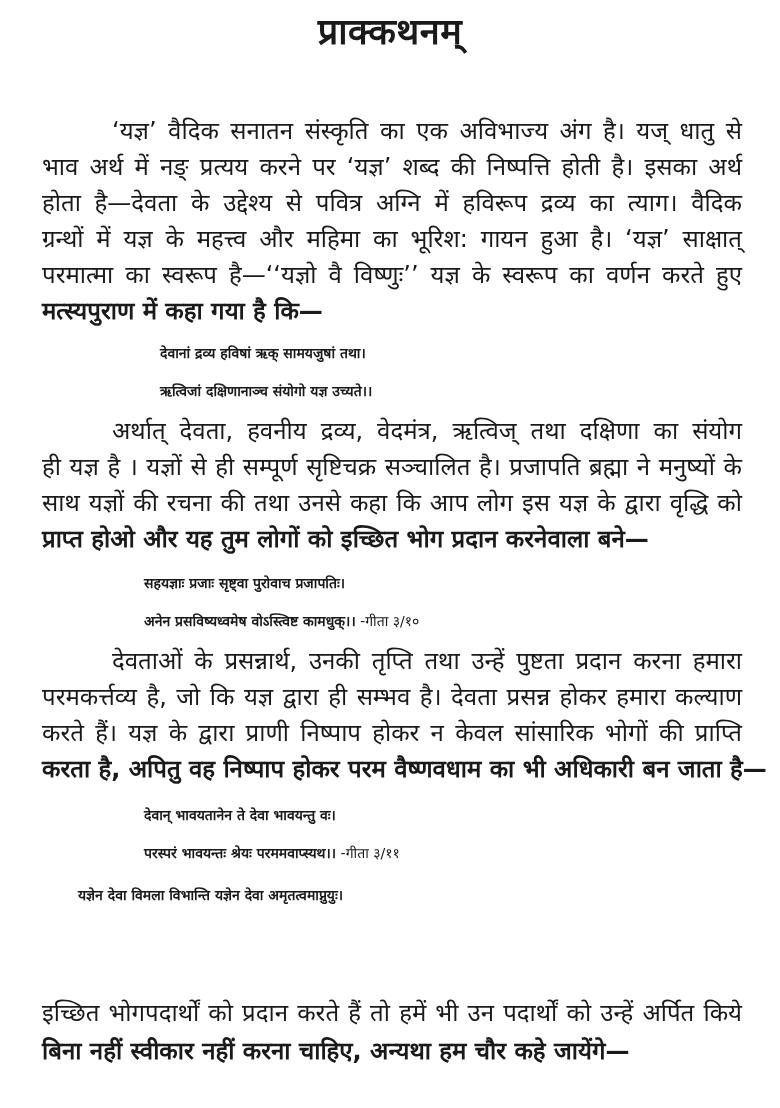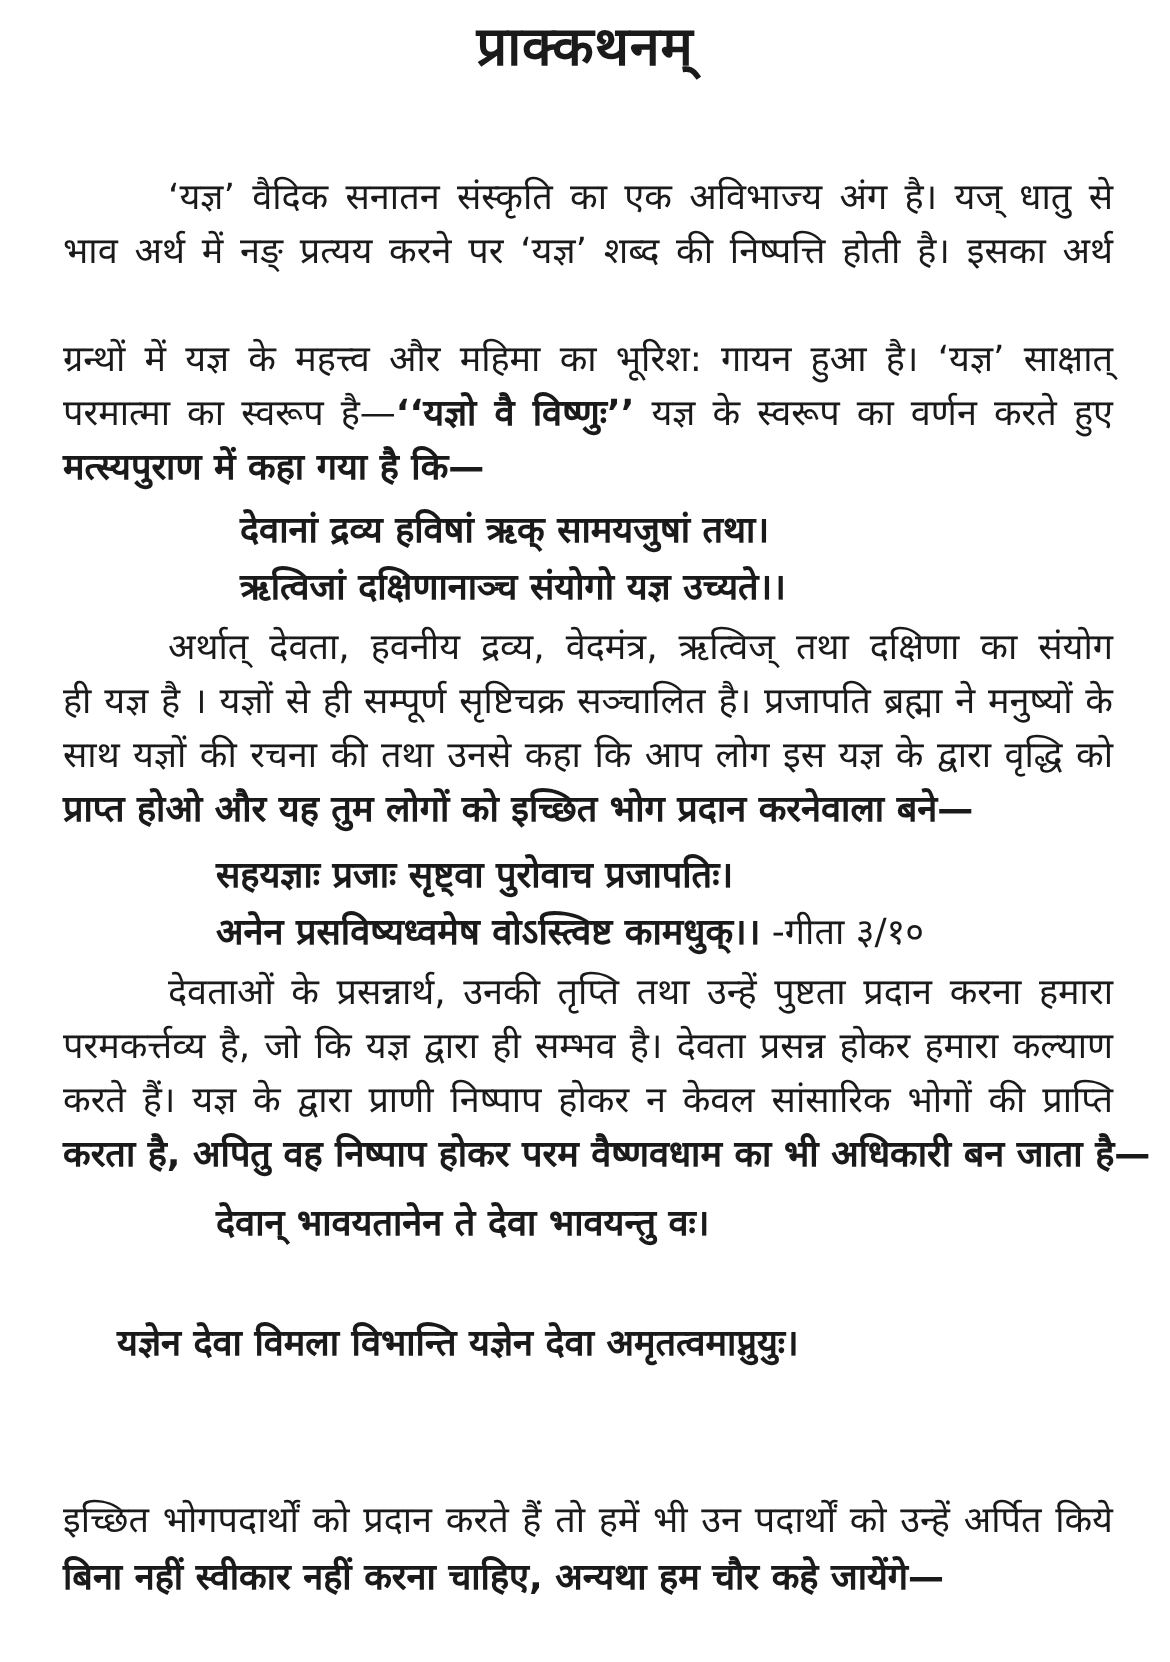--- a/index.html
+++ b/index.html
@@ -15,33 +15,34 @@
     text-align: center; font-size: 36px; font-weight: bold; line-height: 60px;
     letter-spacing: 0.5px;
   }
   .line {
     position: absolute; white-space: nowrap;
     font-size: 24px; line-height: 38px;
   }
   .prose { left: 42px; width: 700px; text-align: justify; text-align-last: justify; }
   .prose.first { left: 112px; width: 630px; }
   .prose.last { text-align-last: left; font-weight: bold; }
-  .verse { font-weight: bold; font-size: 24px; }
+  .verse { font-weight: bold; font-size: 14px; }
   .ref { font-weight: normal; }
-  b { font-weight: bold; }
+  b { font-weight: normal; }
 </style>
 </head>
 <body>
 
 <div class="page">
 
   <div class="title">प्राक्कथनम्</div>
 
   <div class="line prose first" style="top:112px">‘यज्ञ’ वैदिक सनातन संस्कृति का एक अविभाज्य अंग है। यज् धातु से</div>
   <div class="line prose" style="top:148px">भाव अर्थ में नङ् प्रत्यय करने पर ‘यज्ञ’ शब्द की निष्पत्ति होती है। इसका अर्थ</div>
+  <div class="line prose" style="top:184px">होता है—देवता के उद्देश्य से पवित्र अग्नि में हविरूप द्रव्य का त्याग। वैदिक</div>
   <div class="line prose" style="top:220px">ग्रन्थों में यज्ञ के महत्त्व और महिमा का भूरिश: गायन हुआ है। ‘यज्ञ’ साक्षात्</div>
   <div class="line prose" style="top:256px"><span>परमात्मा का स्वरूप है—</span><b>‘‘यज्ञो वै विष्णुः’’</b><span> यज्ञ के स्वरूप का वर्णन करते हुए</span></div>
   <div class="line prose last" style="top:292px">मत्स्यपुराण में कहा गया है कि—</div>
 
   <div class="line verse" style="top:334px; left:160px">देवानां द्रव्य हविषां ऋक् सामयजुषां तथा।</div>
   <div class="line verse" style="top:372px; left:160px">ऋत्विजां दक्षिणानाञ्च संयोगो यज्ञ उच्यते।।</div>
 
   <div class="line prose first" style="top:412px">अर्थात् देवता, हवनीय द्रव्य, वेदमंत्र, ऋत्विज् तथा दक्षिणा का संयोग</div>
   <div class="line prose" style="top:448px">ही यज्ञ है । यज्ञों से ही सम्पूर्ण सृष्टिचक्र सञ्चालित है। प्रजापति ब्रह्मा ने मनुष्यों के</div>
   <div class="line prose" style="top:484px">साथ यज्ञों की रचना की तथा उनसे कहा कि आप लोग इस यज्ञ के द्वारा वृद्धि को</div>
@@ -49,19 +50,20 @@
 
   <div class="line verse" style="top:564px; left:144px">सहयज्ञाः प्रजाः सृष्ट्वा पुरोवाच प्रजापतिः।</div>
   <div class="line verse" style="top:602px; left:144px"><span>अनेन प्रसविष्यध्वमेष वोऽस्त्विष्ट कामधुक्।।</span><span class="ref"> -गीता ३/१०</span></div>
 
   <div class="line prose first" style="top:642px">देवताओं के प्रसन्नार्थ, उनकी तृप्ति तथा उन्हें पुष्टता प्रदान करना हमारा</div>
   <div class="line prose" style="top:678px">परमकर्त्तव्य है, जो कि यज्ञ द्वारा ही सम्भव है। देवता प्रसन्न होकर हमारा कल्याण</div>
   <div class="line prose" style="top:714px">करते हैं। यज्ञ के द्वारा प्राणी निष्पाप होकर न केवल सांसारिक भोगों की प्राप्ति</div>
   <div class="line prose last" style="top:750px">करता है, अपितु वह निष्पाप होकर परम वैष्णवधाम का भी अधिकारी बन जाता है—</div>
 
   <div class="line verse" style="top:796px; left:144px">देवान् भावयतानेन ते देवा भावयन्तु वः।</div>
+  <div class="line verse" style="top:834px; left:144px"><span>परस्परं भावयन्तः श्रेयः परममवाप्स्यथ।।</span><span class="ref"> -गीता ३/११</span></div>
 
   <div class="line verse" style="top:876px; left:78px">यज्ञेन देवा विमला विभान्ति यज्ञेन देवा अमृतत्वमाप्नुयुः।</div>
 
   <div class="line prose" style="top:994px">इच्छित भोगपदार्थों को प्रदान करते हैं तो हमें भी उन पदार्थों को उन्हें अर्पित किये</div>
   <div class="line prose last" style="top:1032px">बिना नहीं स्वीकार नहीं करना चाहिए, अन्यथा हम चौर कहे जायेंगे—</div>
 
 </div>
 
 </body></html>

